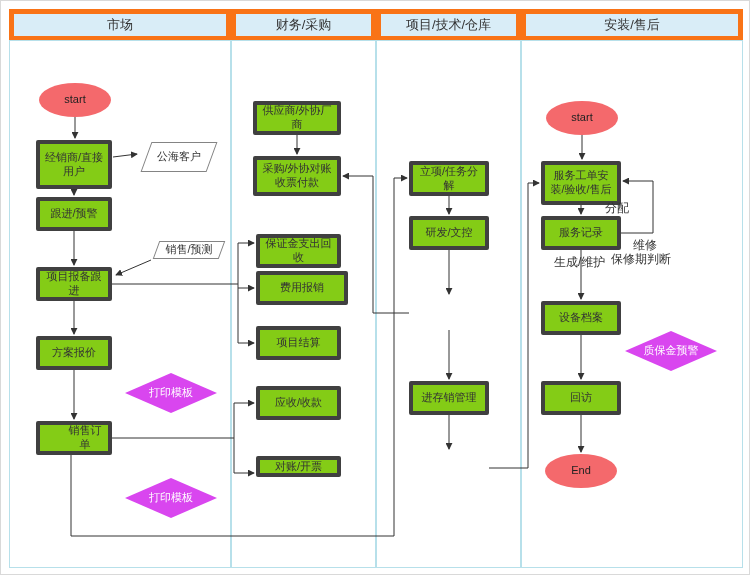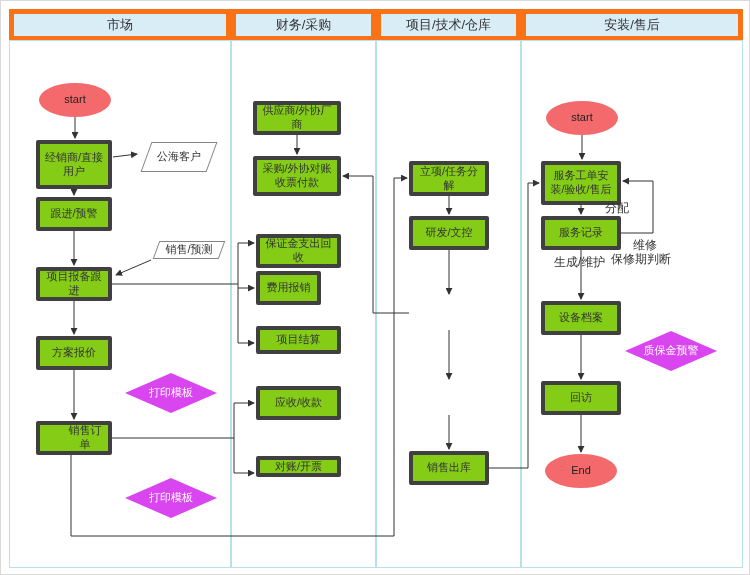--- a/index.html
+++ b/index.html
@@ -122,41 +122,41 @@
 
   <div class="node rect" style="left:252px;top:100px;width:88px;height:34px;">
       <span>供应商/外协厂商</span>
     </div>
   <div class="node rect" style="left:252px;top:155px;width:88px;height:40px;">
       <span>采购/外协对账收票付款</span>
     </div>
   <div class="node rect" style="left:255px;top:225px;width:85px;height:34px;margin-top:8px;">
       <span>保证金支出回收</span>
     </div>
-  <div class="node rect" style="left:255px;top:270px;width:65px;height:34px;">
+  <div class="node rect" style="left:255px;top:270px;width:92px;height:34px;">
       <span>费用报销</span>
     </div>
-  <div class="node rect" style="left:255px;top:325px;width:85px;height:28px;">
+  <div class="node rect" style="left:255px;top:325px;width:85px;height:34px;">
       <span>项目结算</span>
     </div>
   <div class="node rect" style="left:255px;top:385px;width:85px;height:34px;">
       <span>应收/收款</span>
     </div>
   <div class="node rect" style="left:255px;top:455px;width:85px;height:21px;">
       <span>对账/开票</span>
     </div>
 
   <div class="node rect" style="left:408px;top:160px;width:80px;height:35px;">
       <span>立项/任务分解</span>
     </div>
   <div class="node rect" style="left:408px;top:215px;width:80px;height:34px;">
       <span>研发/文控</span>
     </div>
-  <div class="node rect" style="left:408px;top:450px;width:80px;height:34px;">
-      <span>销售出库</span>
+  <div class="node rect" style="left:408px;top:380px;width:80px;height:34px;">
+      <span>进存销管理</span>
     </div>
 
   <div class="node ellipse" style="left:545px;top:100px;width:72px;height:34px;">
       <span>start</span>
     </div>
   <div class="node rect" style="left:540px;top:215px;width:80px;height:34px;">
       <span>服务记录</span>
     </div>
   <div class="node rect" style="left:540px;top:160px;width:80px;height:44px;">
       <span>服务工单安装/验收/售后</span>

